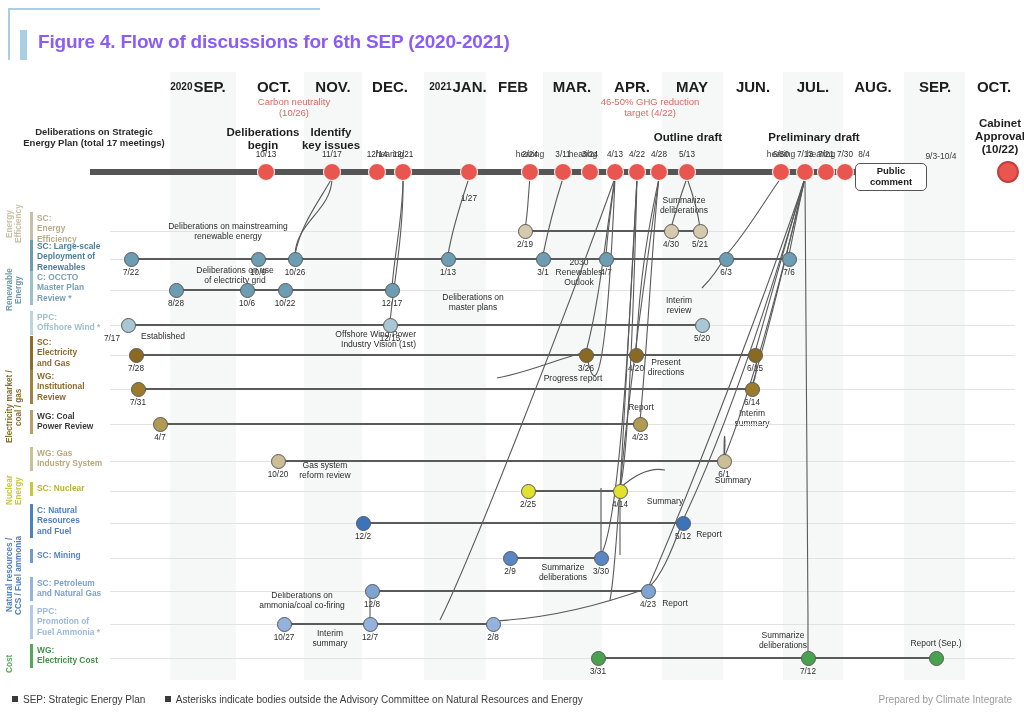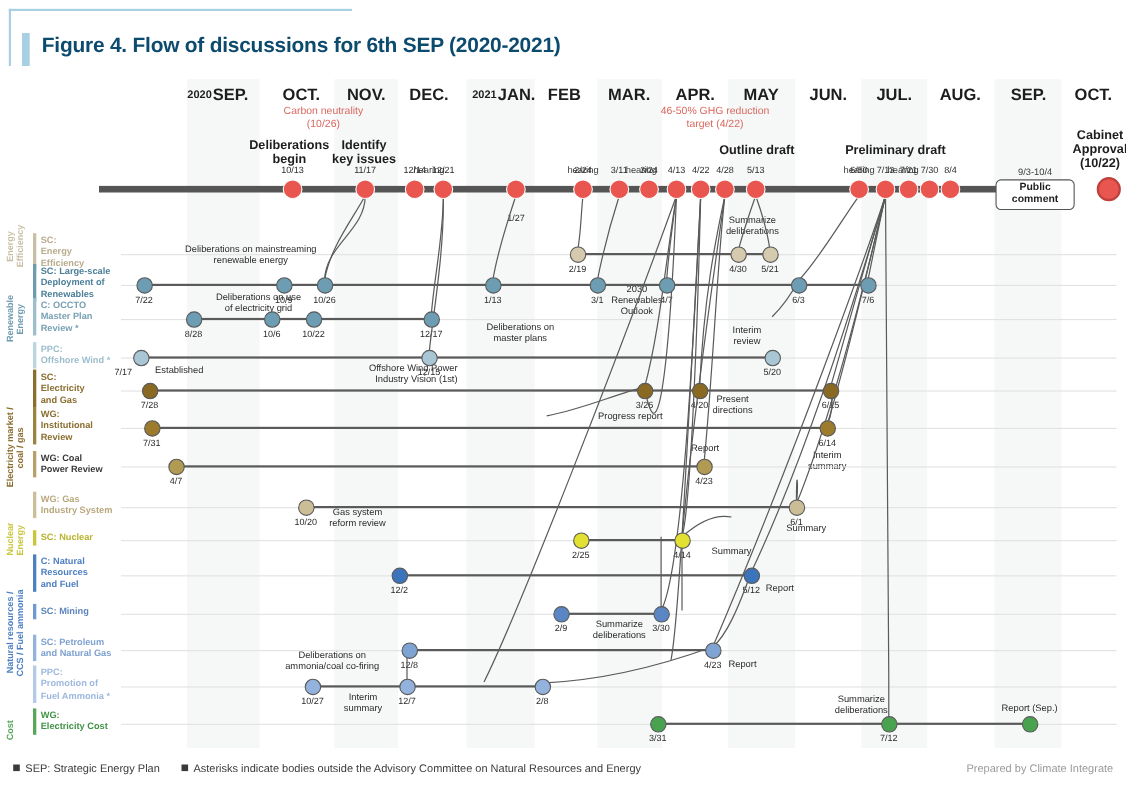--- a/index.html
+++ b/index.html
@@ -7,38 +7,38 @@
     width:1024px;height:724px;background:#ffffff;
     font-family:"Liberation Sans", sans-serif;
     color:#3a3a3a;overflow:hidden;position:relative;
   }
   #stage{position:absolute;left:0;top:0;width:1024px;height:724px;}
 
   
   .title-rule{position:absolute;left:8px;top:8px;width:312px;height:2px;background:#a8cfe4;}
   .title-rule-v{position:absolute;left:8px;top:8px;width:2px;height:52px;background:#a8cfe4;}
   .title-bar{position:absolute;left:20px;top:30px;width:7px;height:30px;background:#a8cfe4;}
-  .title-text{position:absolute;left:38px;top:31px;font-size:19px;font-weight:bold;color:#0c4a6e;letter-spacing:-.2px;white-space:nowrap;}
+  .title-text{position:absolute;left:38px;top:31px;font-size:19px;font-weight:bold;color:#8b5cf6;letter-spacing:-.2px;white-space:nowrap;}
 
   
   .mcol{position:absolute;top:72px;height:608px;background:#f6f7f7;}
   .mlabel{position:absolute;top:78px;font-size:15px;font-weight:bold;color:#1d1d1d;text-align:center;white-space:nowrap;}
   .ysmall{font-size:10px;font-weight:bold;vertical-align:2px;margin-right:1px;}
   .mnote{position:absolute;font-size:9.5px;color:#d9685f;text-align:center;line-height:1.18;white-space:nowrap;}
 
   
   .phase{position:absolute;font-size:11.5px;font-weight:bold;color:#1d1d1d;text-align:center;line-height:1.12;white-space:nowrap;}
   .sublab{position:absolute;font-size:8.5px;color:#3a3a3a;text-align:center;white-space:nowrap;}
 
   
   .pill{position:absolute;left:12px;top:155px;width:152px;height:42px;border:3px solid #4a4a4a;border-radius:21px;background:#fff;
         display:flex;align-items:center;justify-content:center;text-align:center;font-size:15px;font-weight:bold;color:#1d1d1d;line-height:1.05;z-index:6;}
   .pill-cap{position:absolute;left:14px;top:126px;width:160px;text-align:center;font-size:9.5px;font-weight:bold;color:#2b2b2b;line-height:1.2;}
 
-  .pcbox{position:absolute;left:905px;top:163px;width:70px;height:26px;border:1.5px solid #555;border-radius:5px;background:#fff;
+  .pcbox{position:absolute;left:855px;top:163px;width:70px;height:26px;border:1.5px solid #555;border-radius:5px;background:#fff;
          display:flex;align-items:center;justify-content:center;text-align:center;font-size:9.5px;font-weight:bold;color:#1d1d1d;line-height:1.12;z-index:6;}
 
   
   .grp{position:absolute;font-size:8.2px;font-weight:bold;line-height:1.05;
        writing-mode:vertical-rl;text-orientation:mixed;transform:rotate(180deg);
        text-align:center;white-space:nowrap;}
   .rowlab{position:absolute;font-size:8.4px;font-weight:bold;line-height:1.22;white-space:nowrap;}
   .rowtick{position:absolute;width:3px;}
 
   
@@ -233,20 +233,21 @@
       <div class="rowtick" style="left: 30px; top: 577px; height: 24px; background: rgb(147, 178, 221);"></div>
       <div class="rowlab" style="left: 37px; top: 578px; color: rgb(126, 161, 207);">SC: Petroleum<br>and Natural Gas</div>
       <div class="rowtick" style="left: 30px; top: 605px; height: 34px; background: rgb(179, 201, 232);"></div>
       <div class="rowlab" style="left: 37px; top: 606px; color: rgb(157, 184, 222);">PPC:<br>Promotion of<br>Fuel Ammonia *</div>
       <div class="rowtick" style="left: 30px; top: 644px; height: 24px; background: rgb(87, 167, 90);"></div>
       <div class="rowlab" style="left: 37px; top: 645px; color: rgb(63, 146, 68);">WG:<br>Electricity Cost</div>
     </div>
 
   <div class="mainbar" style="left:90px;top:169px;width:825px;"></div>
 
+  <div class="pill-cap">Deliberations on Strategic<br>Energy Plan (total 17 meetings)</div>
   <div class="pcbox">Public<br>comment</div>
   <div id="pcdate" class="sublab" style="left:906px;top:151px;width:70px;">9/3-10/4</div>
 
   <div id="mainnodes">
       <div class="node" style="left: 257px; top: 163px; width: 18px; height: 18px; background: rgb(232, 86, 79); border: 1.5px solid rgb(255, 255, 255);"></div>
       <div class="nlab" style="left: 242px; top: 150px; width: 48px;">10/13</div>
       <div class="node" style="left: 323px; top: 163px; width: 18px; height: 18px; background: rgb(232, 86, 79); border: 1.5px solid rgb(255, 255, 255);"></div>
       <div class="nlab" style="left: 308px; top: 150px; width: 48px;">11/17</div>
       <div class="node" style="left: 368px; top: 163px; width: 18px; height: 18px; background: rgb(232, 86, 79); border: 1.5px solid rgb(255, 255, 255);"></div>
       <div class="nlab" style="left: 353px; top: 150px; width: 48px;">12/14</div>

